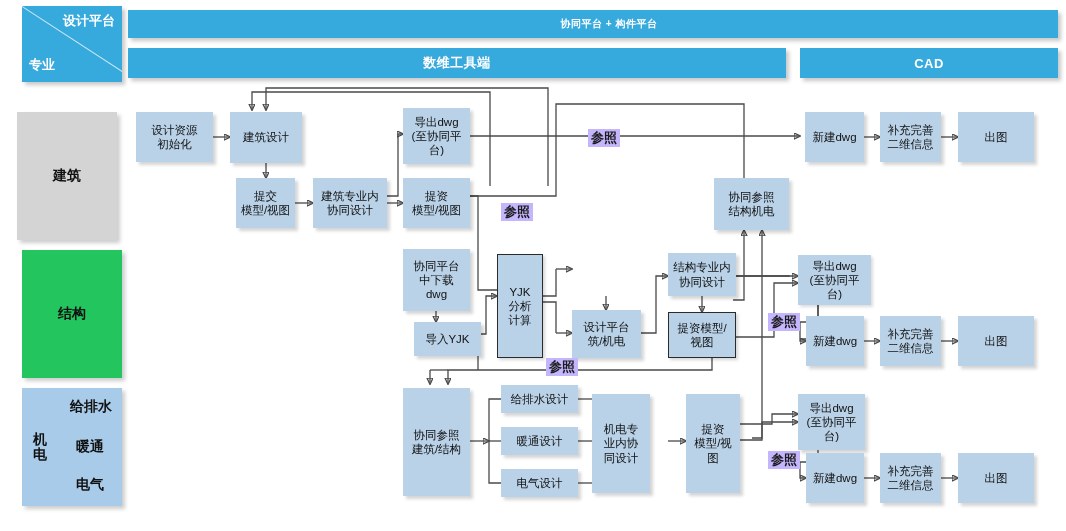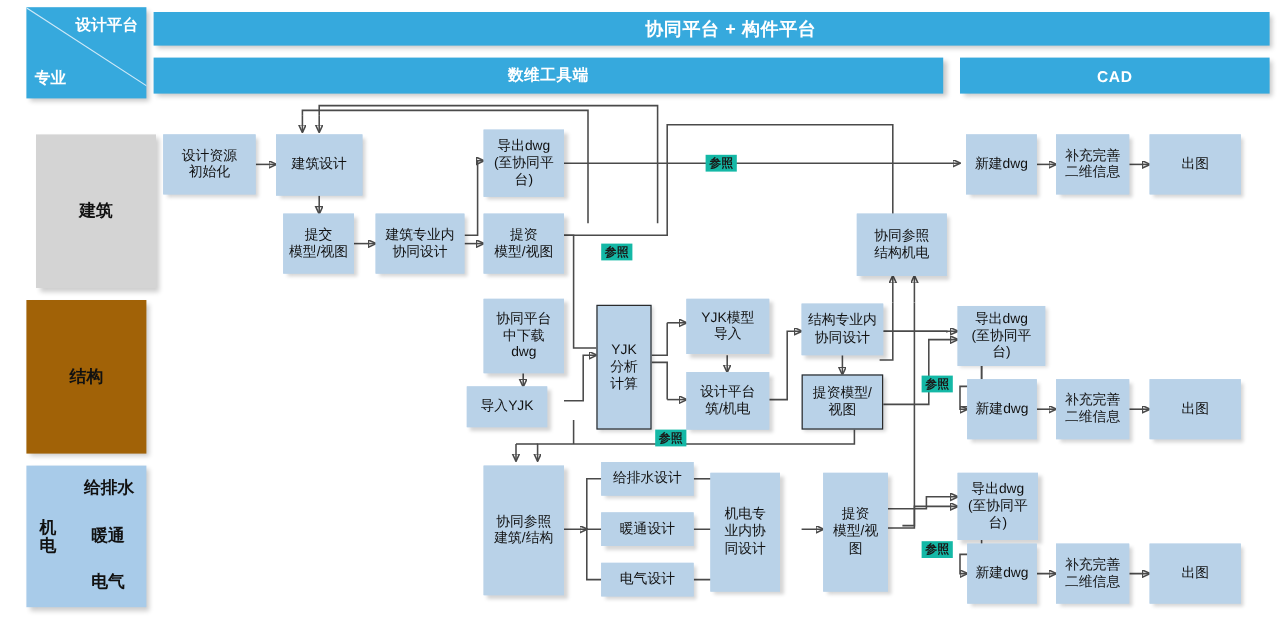--- a/index.html
+++ b/index.html
@@ -22,21 +22,21 @@
   .banner{
     background:#36a9dd;
     color:#ffffff;
     display:flex;
     align-items:center;
     justify-content:center;
     font-weight:bold;
     letter-spacing:.5px;
     box-shadow:3px 3px 4px rgba(0,0,0,.22);
   }
-  .banner-top{font-size:15px;padding-left:32px;}
+  .banner-top{font-size:10px;padding-left:32px;}
   .banner-sub{font-size:13px;text-align:center;}
 
   
   .corner{
     background:#36a9dd;
     box-shadow:3px 3px 4px rgba(0,0,0,.22);
     color:#ffffff;
     font-weight:bold;
     font-size:13px;
     overflow:hidden;
@@ -56,21 +56,21 @@
   .disc{
     box-shadow:3px 3px 4px rgba(0,0,0,.20);
     color:#111;
     font-weight:bold;
     font-size:14px;
     display:flex;
     align-items:center;
     justify-content:center;
   }
   .disc-arch{background:#d4d4d4;}
-  .disc-struct{background:#a16207;}
+  .disc-struct{background:#22c55e;}
   .disc-mep{background:#a8cbe9;position:relative;}
   .disc-mep .mep-left{
     position:absolute;left:10px;top:50%;transform:translateY(-50%);
     font-size:14px;font-weight:bold;line-height:1.05;width:16px;text-align:center;
   }
   .disc-mep .mep-r1{position:absolute;right:10px;top:10px;font-size:14px;font-weight:bold;}
   .disc-mep .mep-r2{position:absolute;right:18px;top:50%;transform:translateY(-50%);font-size:14px;font-weight:bold;}
   .disc-mep .mep-r3{position:absolute;right:18px;bottom:12px;font-size:14px;font-weight:bold;}
 
   
@@ -89,24 +89,24 @@
     white-space:pre-line;
   }
   .node.bordered{
     border:1.4px solid #2b2b2b;
     box-shadow:2px 2px 3px rgba(0,0,0,.17);
   }
   .node.flat{box-shadow:2px 2px 3px rgba(0,0,0,.14);}
 
   
   .edge-label{
-    font-size:10px;
+    font-size:13px;
     font-weight:bold;
     color:#1a1a1a;
-    background:#14b8a6;
+    background:#c4b5fd;
     padding:0 3px;
     white-space:nowrap;
   }
 
   
   #wires{position:absolute;left:0;top:0;width:1066px;height:531px;pointer-events:none;}
   #wires path,#wires line{stroke:#4a4a4a;stroke-width:1.3;fill:none;}
 </style>
 </head>
 <body>
@@ -197,21 +197,21 @@
     <div class="c-top">设计平台</div>
     <div class="c-bot">专业</div>
   </div>
 
   <div class="abs banner banner-top" style="left:128px;top:10px;width:930px;height:28px;">协同平台 + 构件平台</div>
 
   <div class="abs banner banner-sub" style="left:128px;top:48px;width:658px;height:30px;">数维工具端</div>
 
   <div class="abs banner banner-sub" style="left:800px;top:48px;width:258px;height:30px;">CAD</div>
 
-  <div class="abs disc disc-arch" style="left:30px;top:112px;width:100px;height:128px;">建筑</div>
+  <div class="abs disc disc-arch" style="left:17px;top:112px;width:100px;height:128px;">建筑</div>
 
   <div class="abs disc disc-struct" style="left:22px;top:250px;width:100px;height:128px;">结构</div>
 
   <div class="abs disc disc-mep" style="left:22px;top:388px;width:100px;height:118px;">
     <span class="mep-left">机电</span>
     <span class="mep-r1">给排水</span>
     <span class="mep-r2">暖通</span>
     <span class="mep-r3">电气</span>
   </div>
 
@@ -242,28 +242,26 @@
 二维信息</div>
 
   <div class="abs node" style="left:958px;top:112px;width:76px;height:50px;">出图</div>
 
   <div class="abs edge-label" style="left:588px;top:129px;">参照</div>
 
   <div class="abs node" style="left:403px;top:249px;width:67px;height:62px;">协同平台
 中下载
 dwg</div>
 
-  <div class="abs node" style="left:389px;top:322px;width:67px;height:34px;">导入YJK</div>
+  <div class="abs node" style="left:414px;top:322px;width:67px;height:34px;">导入YJK</div>
 
   <div class="abs node bordered" style="left:497px;top:254px;width:46px;height:104px;">YJK
 分析
 计算</div>
 
-  <div class="abs node" style="left:572px;top:249px;width:69px;height:46px;">YJK模型
-导入</div>
 
   <div class="abs node" style="left:572px;top:310px;width:69px;height:48px;">设计平台
 筑/机电</div>
 
   <div class="abs node" style="left:668px;top:253px;width:68px;height:43px;">结构专业内
 协同设计</div>
 
   <div class="abs node bordered" style="left:668px;top:312px;width:68px;height:46px;">提资模型/
 视图</div>
 

